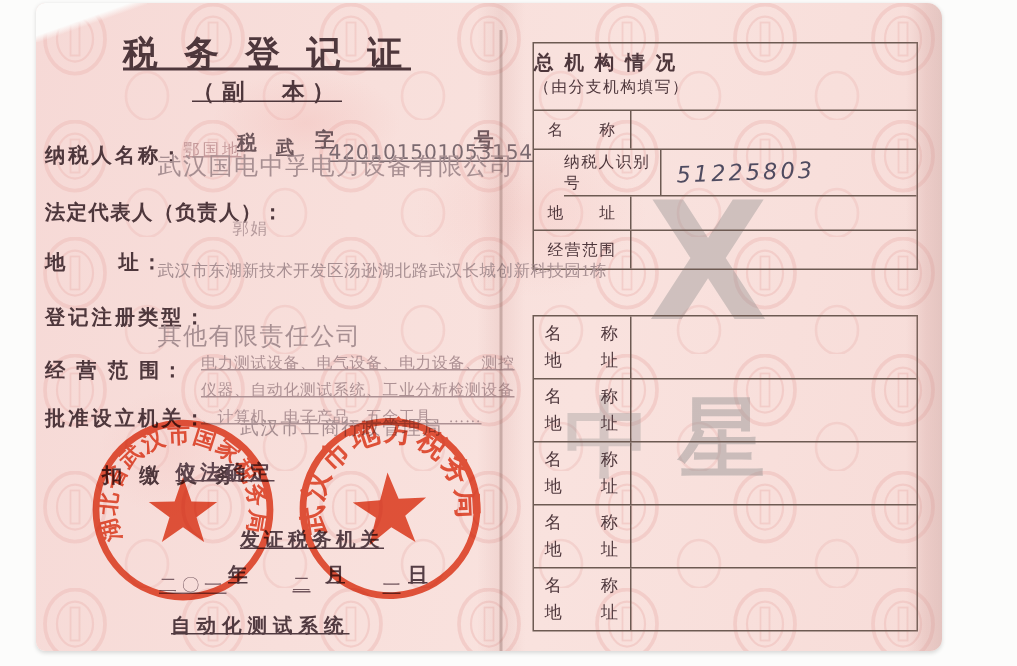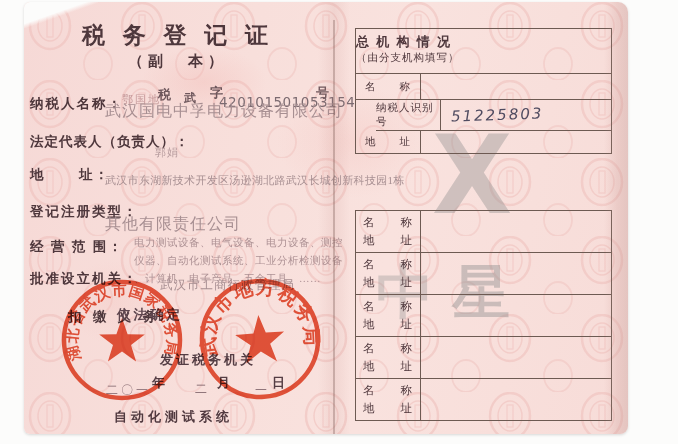--- a/index.html
+++ b/index.html
@@ -1,21 +1,21 @@
 <!DOCTYPE html>
 <html><head>
 <meta charset="utf-8">
 <style>
   html,body{margin:0;padding:0;background:#fbfbfa;}
   #shot{position:relative;width:678px;height:444px;overflow:hidden;background:#fcfcfb;
         font-family:"Liberation Serif","DejaVu Serif",serif;}
   #paper{position:absolute;left:24px;top:2px;width:604px;height:432px;overflow:hidden;
          background:linear-gradient(100deg,#f6d9d6 0%,#f8dfdb 35%,#f9e2de 60%,#f7dcd8 100%);
          border-radius:6px 10px 8px 6px;box-shadow:0 1px 3px rgba(0,0,0,.15);}
-  .abs{position:absolute;white-space:nowrap;}
+  .abs{position:absolute;white-space:nowrap;text-decoration:underline;}
   .lbl{position:absolute;white-space:nowrap;color:#4e373c;font-weight:700;font-size:13.5px;letter-spacing:2px;}
   .val{position:absolute;white-space:nowrap;color:#a78f92;font-size:16px;letter-spacing:1px;}
   .scope{line-height:18px;font-size:10.5px;color:#ad9194;letter-spacing:.5px;}
   .stamp{position:absolute;mix-blend-mode:multiply;opacity:.9;}
   .tbl{position:absolute;border:1px solid #6d5a52;}
   .thead{border-bottom:1px solid #6d5a52;color:#4e373c;}
   .trow{display:flex;border-bottom:1px solid #6d5a52;}
   .trow:last-child{border-bottom:none;}
   .tlabel{width:64px;border-right:1px solid #6d5a52;display:flex;align-items:center;
           justify-content:center;font-size:10.5px;color:#4e373c;letter-spacing:1px;}
@@ -156,20 +156,26 @@
           <div class="tval">
             <span class="hand">51225803</span>
           </div>
         </div>
         <div class="trow" style="height:22px;">
           <div class="tlabel">地　　址</div>
           <div class="tval">
               <span></span>
             </div>
         </div>
+        <div class="trow" style="height:25px;">
+          <div class="tlabel">经营范围</div>
+          <div class="tval">
+              <span></span>
+            </div>
+        </div>
       </div>
 
       <div class="abs" style="left:331px;top:172px;width:255px;text-align:center;color:#4e373c;">
       </div>
 
       <div class="tbl" style="left:331px;top:208px;width:255px;">
         <div class="trow pair" style="height:41px;">
           <div class="tlabel">
             <span>名　　称</span>
               <span>地　　址</span>

